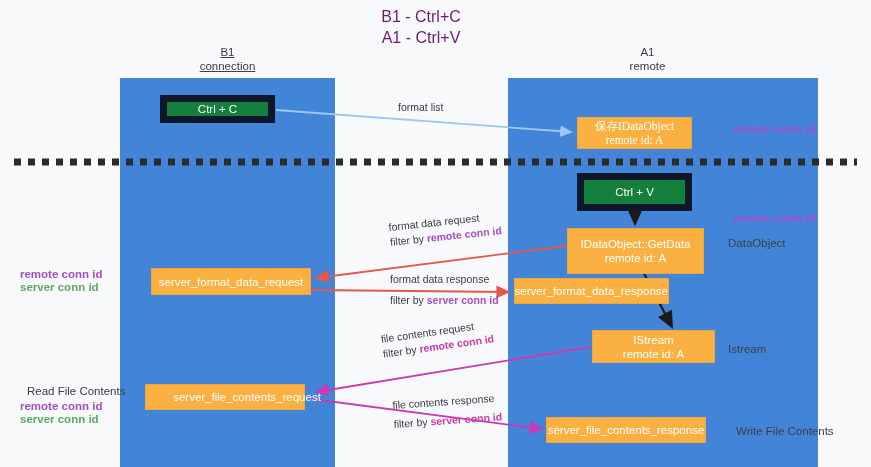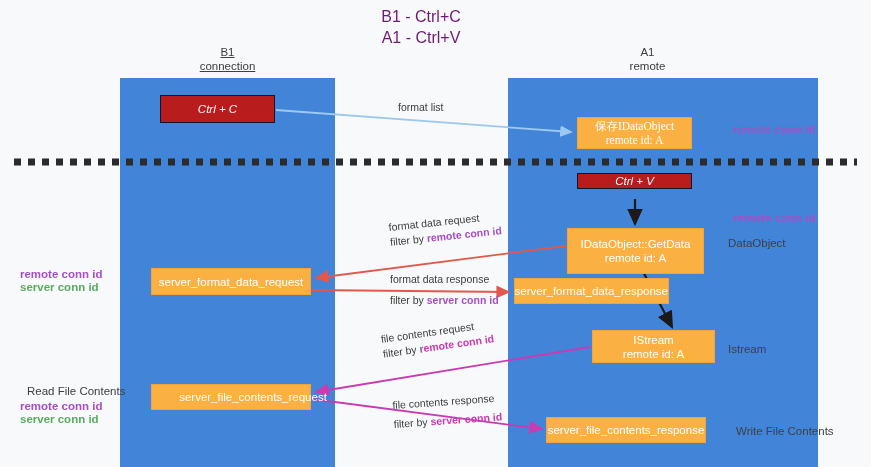--- a/index.html
+++ b/index.html
@@ -29,30 +29,30 @@
   #head-b1{left:150px;top:45px;width:155px;text-decoration:underline;}
   #head-a1{left:570px;top:45px;width:155px;}
 
   
   .box{
     position:absolute;box-sizing:border-box;
     display:flex;align-items:center;justify-content:center;
     text-align:center;color:#fff;font-size:11.5px;line-height:14px;
   }
   .box.orange{background:#fbb142;border:1px solid #f0a43a;}
-  .box.green{background:#b91c1c;border:1px solid #0f172a;font-style:italic;}
+  .box.green{background:#15803d;border:7px solid #0f172a;}
 
   #box-ctrlc{left:160px;top:95px;width:115px;height:28px;}
   #box-idataobject{left:577px;top:117px;width:115px;height:32px;font-family:Liberation Serif, serif;}
-  #box-ctrlv{left:577px;top:173px;width:115px;height:16px;}
+  #box-ctrlv{left:577px;top:173px;width:115px;height:38px;}
   #box-getdata{left:567px;top:228px;width:137px;height:46px;}
   #box-sfdrequest{left:151px;top:268px;width:160px;height:27px;}
   #box-sfdresponse{left:514px;top:278px;width:155px;height:26px;justify-content:flex-end;}
   #box-istream{left:592px;top:330px;width:123px;height:33px;}
-  #box-sfcrequest{left:151px;top:384px;width:160px;height:26px;padding-left:44px;}
+  #box-sfcrequest{left:145px;top:384px;width:160px;height:26px;padding-left:44px;}
   #box-sfcresponse{left:546px;top:417px;width:160px;height:26px;}
 
   
   .ann{position:absolute;font-size:11.5px;line-height:14px;}
   .ann.purple{color:#a64fc4;font-weight:bold;}
   .ann.dark{color:#3c4043;}
   #ann-remote1{left:733px;top:122px;}
   #ann-remote2{left:733px;top:211px;}
   #ann-dataobject{left:728px;top:236px;}
   #ann-istream{left:728px;top:342px;}

